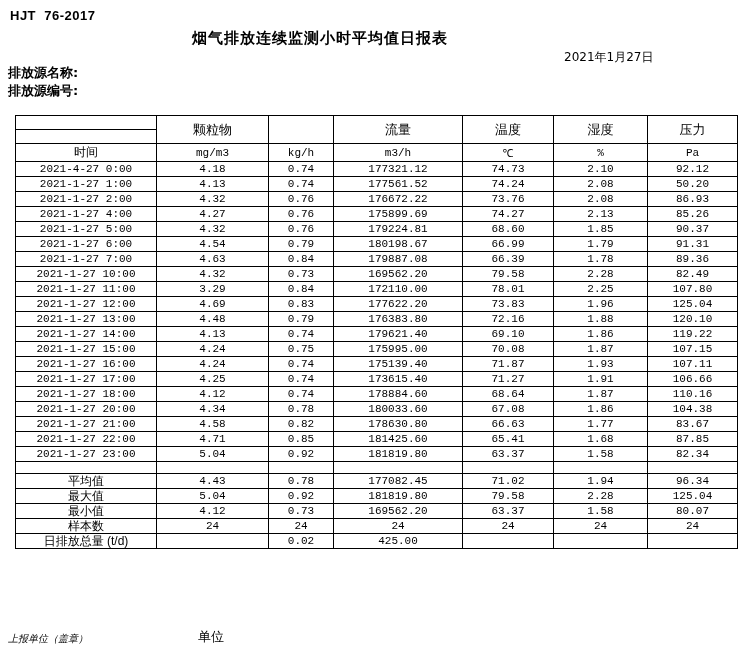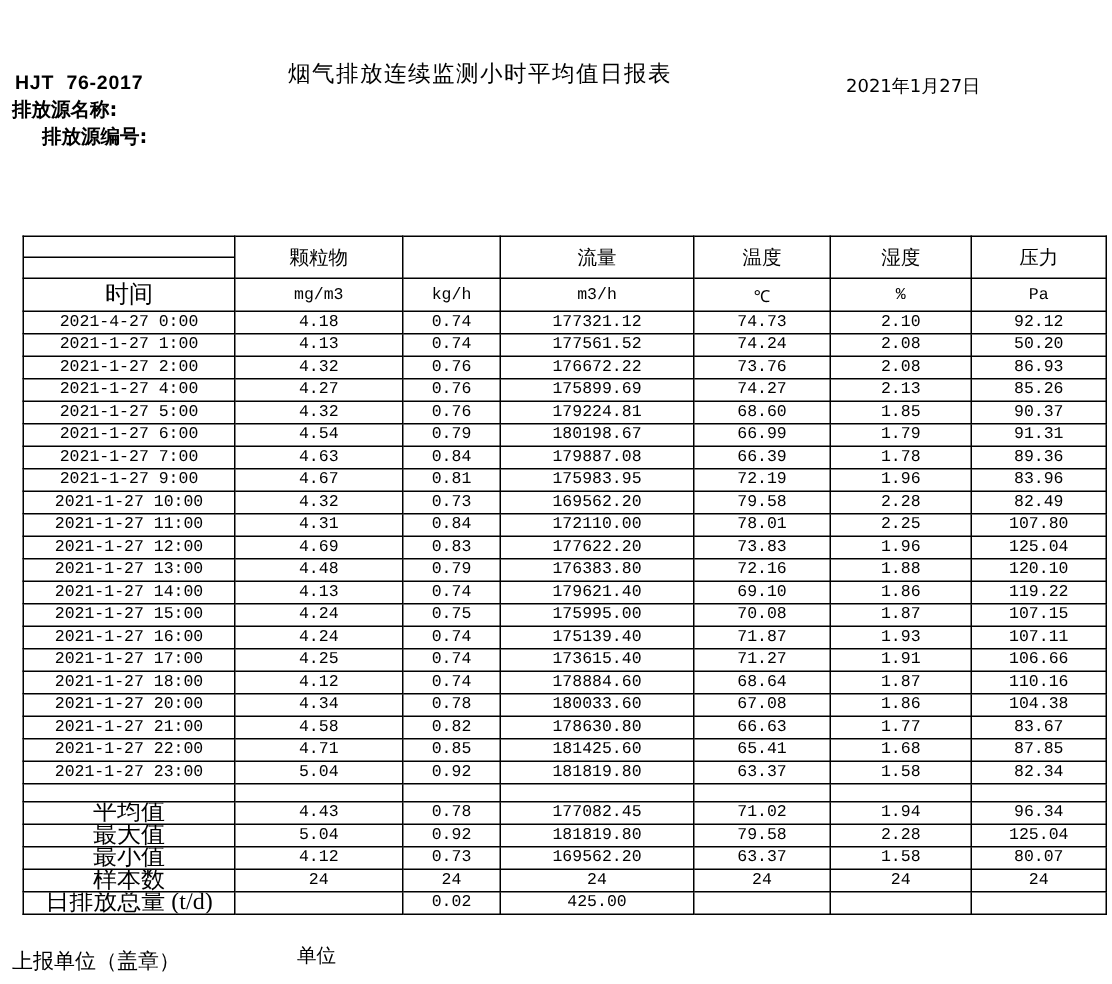--- a/index.html
+++ b/index.html
@@ -11,62 +11,60 @@
     position: relative;
     overflow: hidden;
   }
   .page { position: absolute; inset: 0; }
 
   .std {
     position: absolute; left: 10px; top: 8px;
     font-size: 13px; font-weight: bold;
     white-space: pre; letter-spacing: 0.5px;
     font-family: "Liberation Sans", sans-serif;
-    margin-top: 39px;
   }
   .title {
-    position: absolute; left: 0; top: 40px; width: 640px;
-    text-align: center; font-size: 15px; font-weight: normal;
+    position: absolute; left: 0; top: 29px; width: 640px;
+    text-align: center; font-size: 15px; font-weight: bold;
     letter-spacing: 1px;
   }
   .date { position: absolute; left: 564px; top: 49px; font-size: 12px; }
   .lbl1 { position: absolute; left: 8px; top: 64px; font-size: 13px; font-weight: bold; }
-  .lbl2 { position: absolute; left: 8px; top: 82px; font-size: 13px; font-weight: bold; margin-left: 20px; }
+  .lbl2 { position: absolute; left: 8px; top: 82px; font-size: 13px; font-weight: bold; }
 
   table.report {
     position: absolute; left: 15px; top: 115px;
     border-collapse: collapse; table-layout: fixed;
     width: 723px;
-    margin-top: 42px;
   }
   table.report td {
     border: 1px solid #000;
     padding: 0; margin: 0;
     text-align: center; vertical-align: middle;
     overflow: hidden; white-space: nowrap;
   }
   tr.h1 td { height: 27px; font-size: 13px; }
   tr.h2 td { height: 16px; }
   tbody[data-name="data-rows"] td    { height: 14px; line-height: 14px; }
   tr.spacer td                        { height: 12px; }
   tbody[data-name="summary-rows"] td { height: 14px; line-height: 14px; }
 
   .num  { font-family: "Liberation Mono", "DejaVu Sans Mono", monospace; font-size: 11px; }
   .time { white-space: pre; }
-  .label{ font-size: 16px; font-family: Liberation Serif, serif; }
+  .label{ font-size: 12px; font-family: Liberation Sans, sans-serif; }
 
   td.corner { padding: 0; vertical-align: top; }
   .corner-top    { height: 14px; border-bottom: 1px solid #000; }
   .corner-bottom { height: 13px; }
 
   .note {
     position: absolute; left: 8px; top: 613px;
     font-size: 12px;
   }
-  .foot-report { position: absolute; left: 8px;  top: 632px; font-size: 14px; }
+  .foot-report { position: absolute; left: 8px;  top: 632px; font-size: 10px; font-style: italic; }
   .foot-unit   { position: absolute; left: 198px; top: 628px; font-size: 13px; }
 </style>
 </head>
 <body>
 
 <div class="page" data-name="report-page">
 
   <div class="std" data-name="standard-code">HJT  76-2017</div>
   <div class="title" data-name="report-title">烟气排放连续监测小时平均值日报表</div>
   <div class="date" data-name="report-date">2021年1月27日</div>
@@ -165,40 +163,31 @@
         <tr data-name="table-row">
           <td data-name="time-cell" class="num time">2021-1-27  7:00</td>
           <td data-name="value-cell" class="num">4.63</td>
           <td data-name="value-cell" class="num">0.84</td>
           <td data-name="value-cell" class="num">179887.08</td>
           <td data-name="value-cell" class="num">66.39</td>
           <td data-name="value-cell" class="num">1.78</td>
           <td data-name="value-cell" class="num">89.36</td>
         </tr>
         <tr data-name="table-row">
-          <td data-name="time-cell" class="num time">2021-1-27  9:00</td>
-          <td data-name="value-cell" class="num">4.67</td>
-          <td data-name="value-cell" class="num">0.81</td>
-          <td data-name="value-cell" class="num">175983.95</td>
-          <td data-name="value-cell" class="num">72.19</td>
-          <td data-name="value-cell" class="num">1.96</td>
-          <td data-name="value-cell" class="num">83.96</td>
-        </tr>
-        <tr data-name="table-row">
           <td data-name="time-cell" class="num time">2021-1-27 10:00</td>
           <td data-name="value-cell" class="num">4.32</td>
           <td data-name="value-cell" class="num">0.73</td>
           <td data-name="value-cell" class="num">169562.20</td>
           <td data-name="value-cell" class="num">79.58</td>
           <td data-name="value-cell" class="num">2.28</td>
           <td data-name="value-cell" class="num">82.49</td>
         </tr>
         <tr data-name="table-row">
           <td data-name="time-cell" class="num time">2021-1-27 11:00</td>
-          <td data-name="value-cell" class="num">4.31</td>
+          <td data-name="value-cell" class="num">3.29</td>
           <td data-name="value-cell" class="num">0.84</td>
           <td data-name="value-cell" class="num">172110.00</td>
           <td data-name="value-cell" class="num">78.01</td>
           <td data-name="value-cell" class="num">2.25</td>
           <td data-name="value-cell" class="num">107.80</td>
         </tr>
         <tr data-name="table-row">
           <td data-name="time-cell" class="num time">2021-1-27 12:00</td>
           <td data-name="value-cell" class="num">4.69</td>
           <td data-name="value-cell" class="num">0.83</td>

